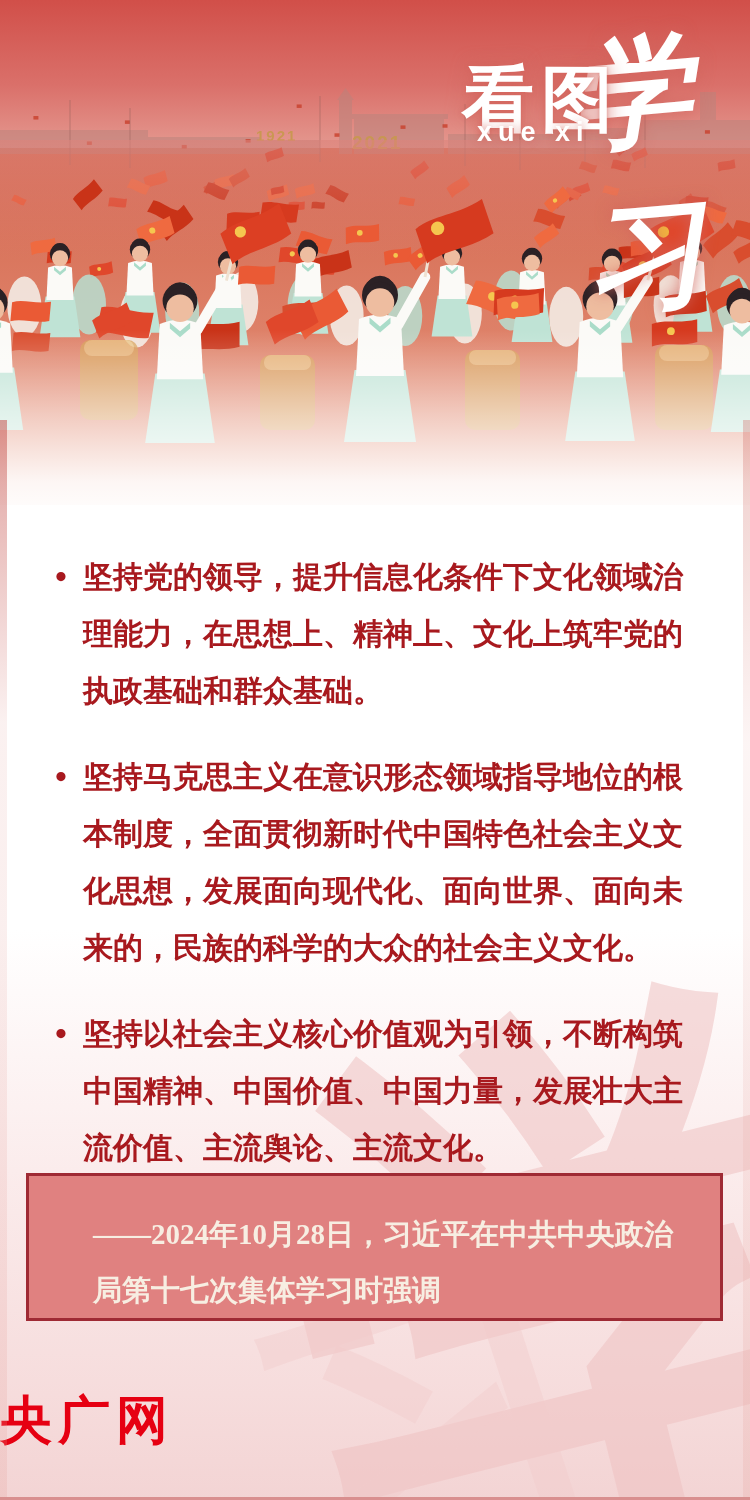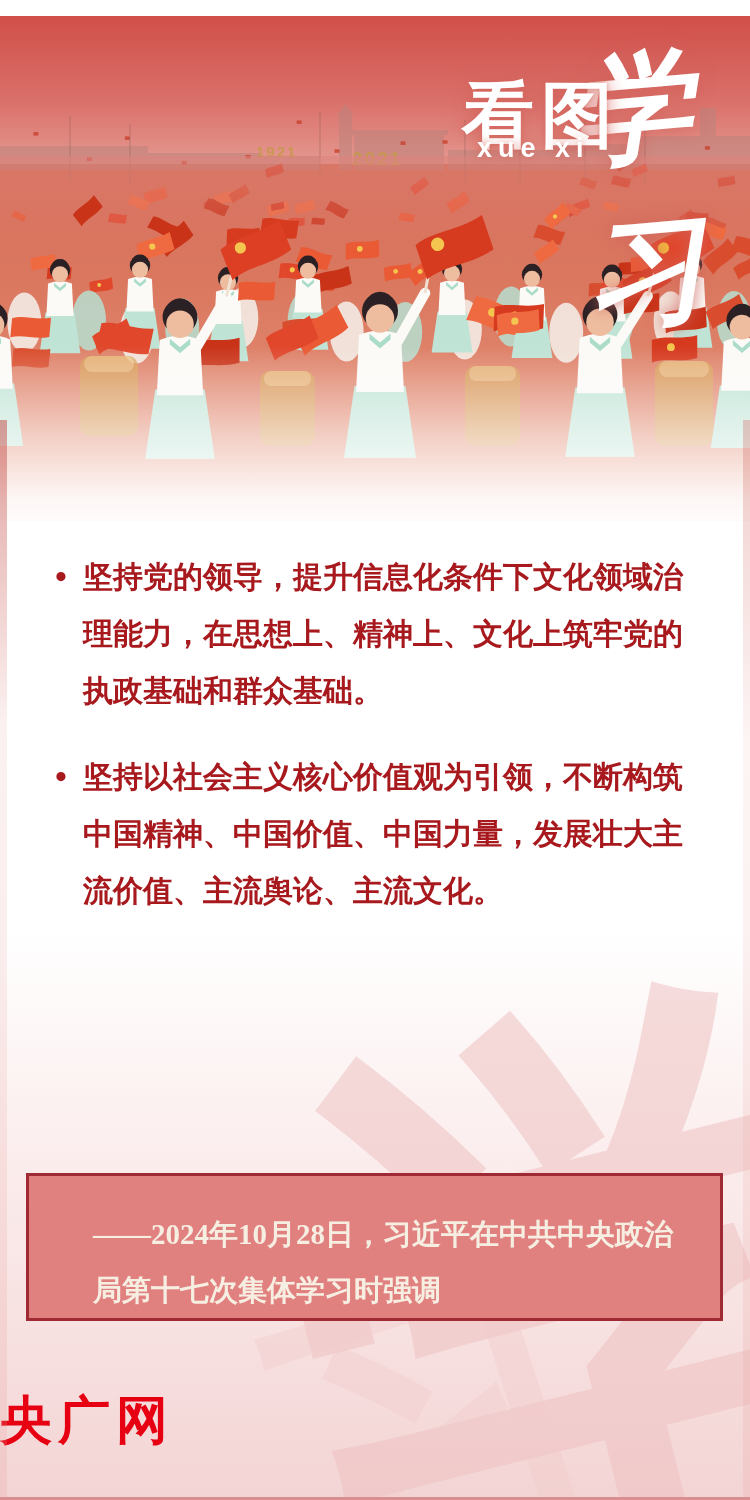--- a/index.html
+++ b/index.html
@@ -7,21 +7,21 @@
     position:relative;width:750px;height:1500px;overflow:hidden;
     background:linear-gradient(180deg,#ffffff 0%,#ffffff 62%,#fbecec 78%,#f6dcdc 93%,#f3d4d4 100%);
     font-family:"Liberation Sans","DejaVu Sans",sans-serif;
   }
   
   .wm{position:absolute;z-index:1;color:#efc2c2;font-family:"DejaVu Serif","Liberation Serif",serif;
       font-weight:bold;line-height:1;pointer-events:none;}
   .wm-1{top:985px;right:-185px;font-size:640px;opacity:.55;transform:rotate(-14deg);}
   .wm-2{top:1255px;right:160px;font-size:330px;opacity:.42;transform:rotate(-18deg);color:#f2cccc;}
   
-  .hero{position:absolute;top:16px;left:0;width:634px;height:520px;z-index:2;}
+  .hero{position:absolute;top:0;left:0;width:634px;height:520px;z-index:2;}
   .hero svg{display:block;}
   .gold{fill:#c8984e;opacity:.9;font-weight:bold;font-size:15px;letter-spacing:2px;
         font-family:"Liberation Sans",sans-serif;}
   .gold2{font-size:19px;}
   
   .brand{position:absolute;top:0;left:0;width:750px;height:200px;z-index:3;color:#fff;}
   .brand-main{position:absolute;left:462px;top:52px;font-size:72px;font-weight:900;letter-spacing:7px;
       font-family:"DejaVu Sans","Liberation Sans",sans-serif;
       text-shadow:0 0 18px rgba(210,100,92,.95),0 0 4px rgba(210,100,92,.6);}
   .brand-script{position:absolute;left:578px;top:10px;font-size:120px;font-style:italic;font-weight:bold;
@@ -471,20 +471,21 @@
 
     <div class="brand">
       <span class="brand-script">学习</span>
       <span class="brand-main">看图</span>
       <span class="brand-sub">xue xi</span>
     </div>
   </div>
 
   <ul class="bullets">
     <li class="bullet">坚持党的领导，提升信息化条件下文化领域治理能力，在思想上、精神上、文化上筑牢党的执政基础和群众基础。</li>
+    <li class="bullet">坚持马克思主义在意识形态领域指导地位的根本制度，全面贯彻新时代中国特色社会主义文化思想，发展面向现代化、面向世界、面向未来的，民族的科学的大众的社会主义文化。</li>
     <li class="bullet">坚持以社会主义核心价值观为引领，不断构筑中国精神、中国价值、中国力量，发展壮大主流价值、主流舆论、主流文化。</li>
   </ul>
 
   <div class="attribution-box">
     <p>——2024年10月28日，习近平在中共中央政治局第十七次集体学习时强调</p>
   </div>
 
   <div class="publisher">央广网</div>
 
   <div class="edge edge-l"></div>

